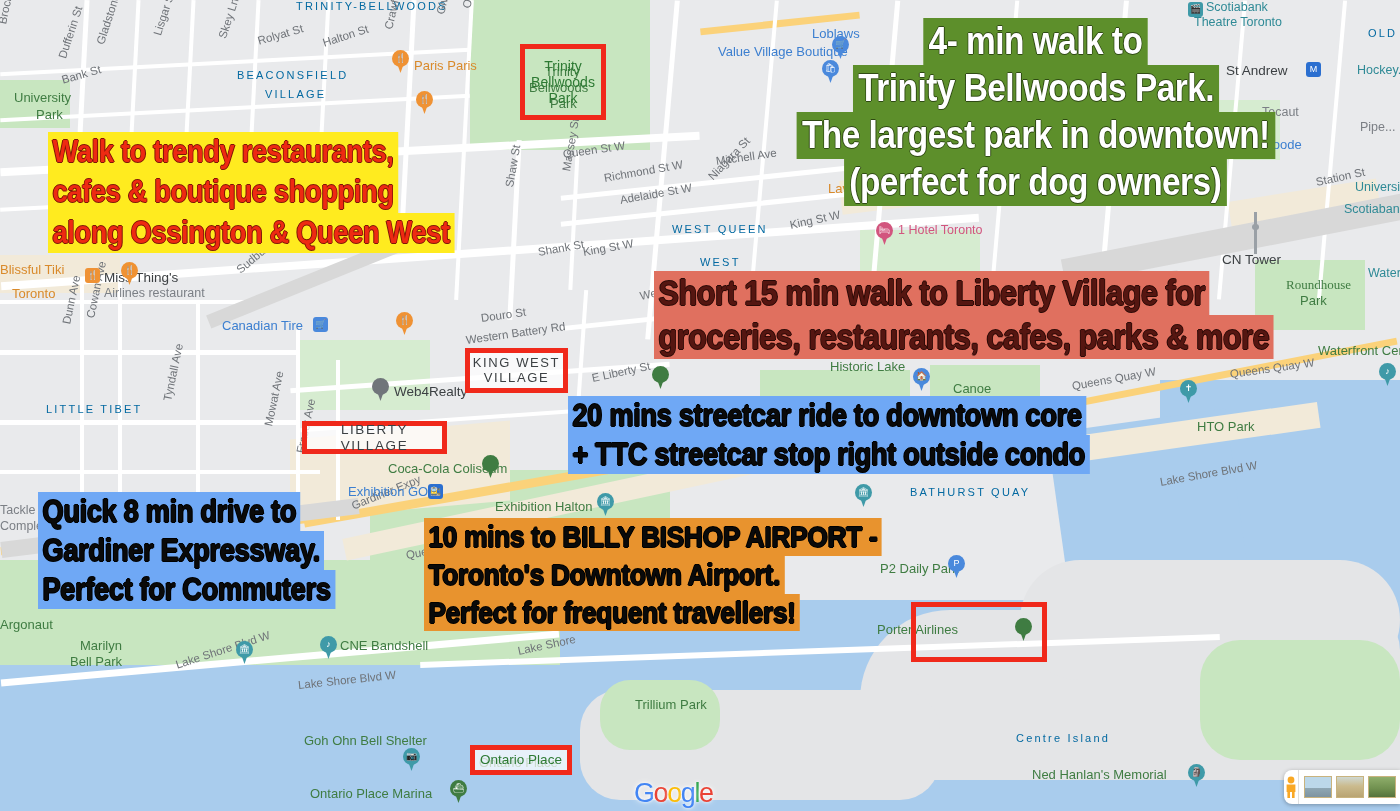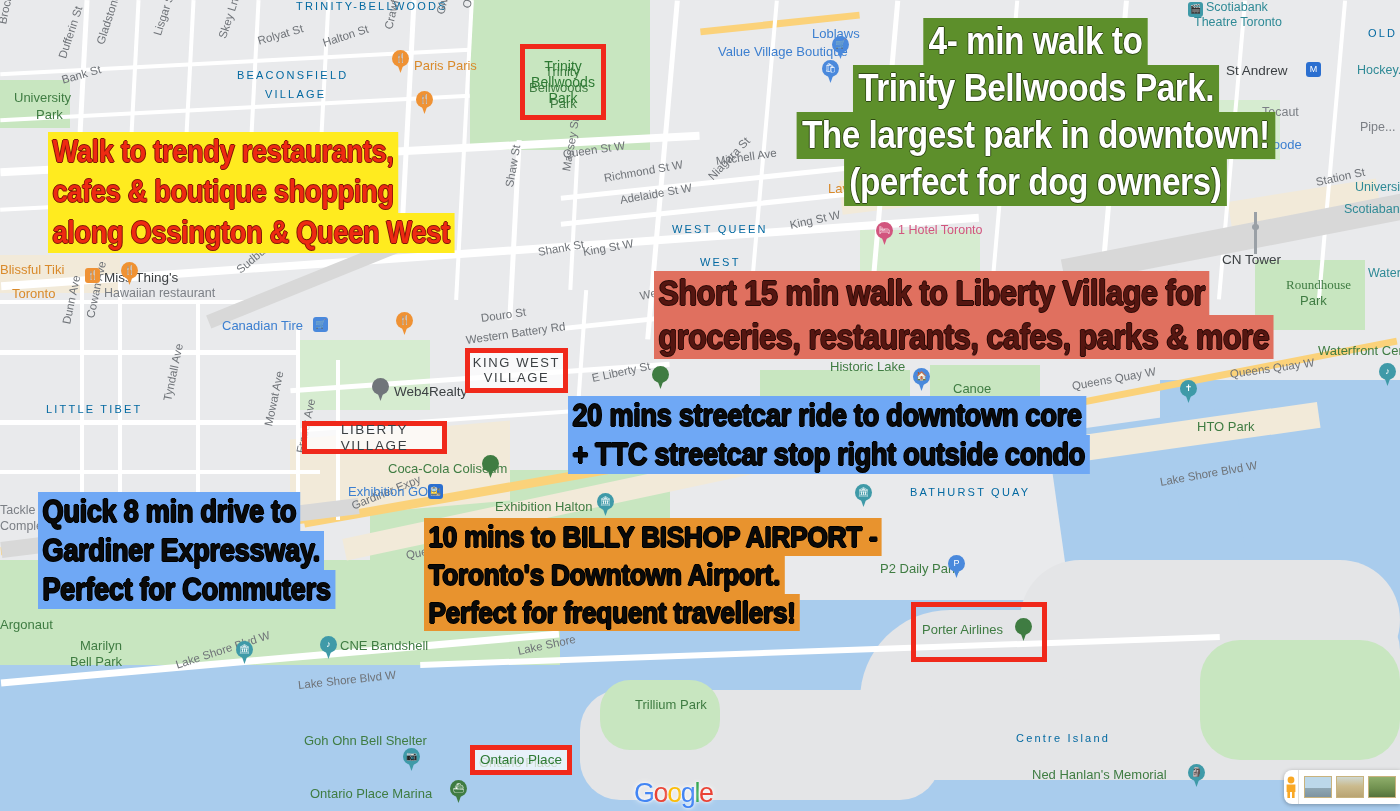--- a/index.html
+++ b/index.html
@@ -285,27 +285,27 @@
         <div class="lbl lbl-park" style="left: 1300px; top: 293px;">Park</div>
         <div class="lbl lbl-park" style="left: 310px; top: 786px;">Ontario Place Marina</div>
         <div class="lbl lbl-park" style="left: 304px; top: 733px;">Goh Ohn Bell Shelter</div>
         <div class="lbl lbl-park" style="left: 479px; top: 755px;">Ontario Place</div>
         <div class="lbl lbl-park" style="left: 388px; top: 461px;">Coca-Cola Coliseum</div>
         <div class="lbl lbl-park" style="left: 495px; top: 499px;">Exhibition Halton</div>
         <div class="lbl lbl-park" style="left: 340px; top: 638px;">CNE Bandshell</div>
         <div class="lbl lbl-park" style="left: 830px; top: 359px;">Historic Lake</div>
         <div class="lbl lbl-park" style="left: 1032px; top: 767px;">Ned Hanlan's Memorial</div>
         <div class="lbl lbl-park" style="left: 880px; top: 561px;">P2 Daily Park</div>
-        <div class="lbl lbl-park" style="left: 922px; top: 622px;">Porter Airlines</div>
+        <div class="lbl lbl-park" style="left: 877px; top: 622px;">Porter Airlines</div>
         <div class="lbl lbl-park" style="left: 1318px; top: 343px;">Waterfront Cent...</div>
       </div>
     <div id="poi-labels">
         <div class="lbl lbl-biz" style="left: 414px; top: 58px;">Paris Paris</div>
         <div class="lbl lbl-dark" style="left: 104px; top: 270px;">Miss Thing's</div>
-        <div class="lbl lbl-poi" style="left: 104px; top: 286px;">Hawaiian restaurant</div>
+        <div class="lbl lbl-poi" style="left: 104px; top: 286px;">Airlines restaurant</div>
         <div class="lbl lbl-biz" style="left: 0px; top: 262px;">Blissful Tiki</div>
         <div class="lbl lbl-biz" style="left: 12px; top: 278px; margin-top: 8px;">Toronto</div>
         <div class="lbl lbl-blue" style="left: 222px; top: 318px;">Canadian Tire</div>
         <div class="lbl lbl-dark" style="left: 394px; top: 384px;">Web4Realty</div>
         <div class="lbl lbl-blue" style="left: 718px; top: 44px;">Value Village Boutique</div>
         <div class="lbl lbl-blue" style="left: 812px; top: 26px;">Loblaws</div>
         <div class="lbl lbl-teal" style="left: 1206px; top: 0px;">Scotiabank</div>
         <div class="lbl lbl-teal" style="left: 1194px; top: 15px;">Theatre Toronto</div>
         <div class="lbl lbl-dark" style="left: 1226px; top: 63px;">St Andrew</div>
         <div class="lbl lbl-teal" style="left: 1357px; top: 63px;">Hockey...</div>

